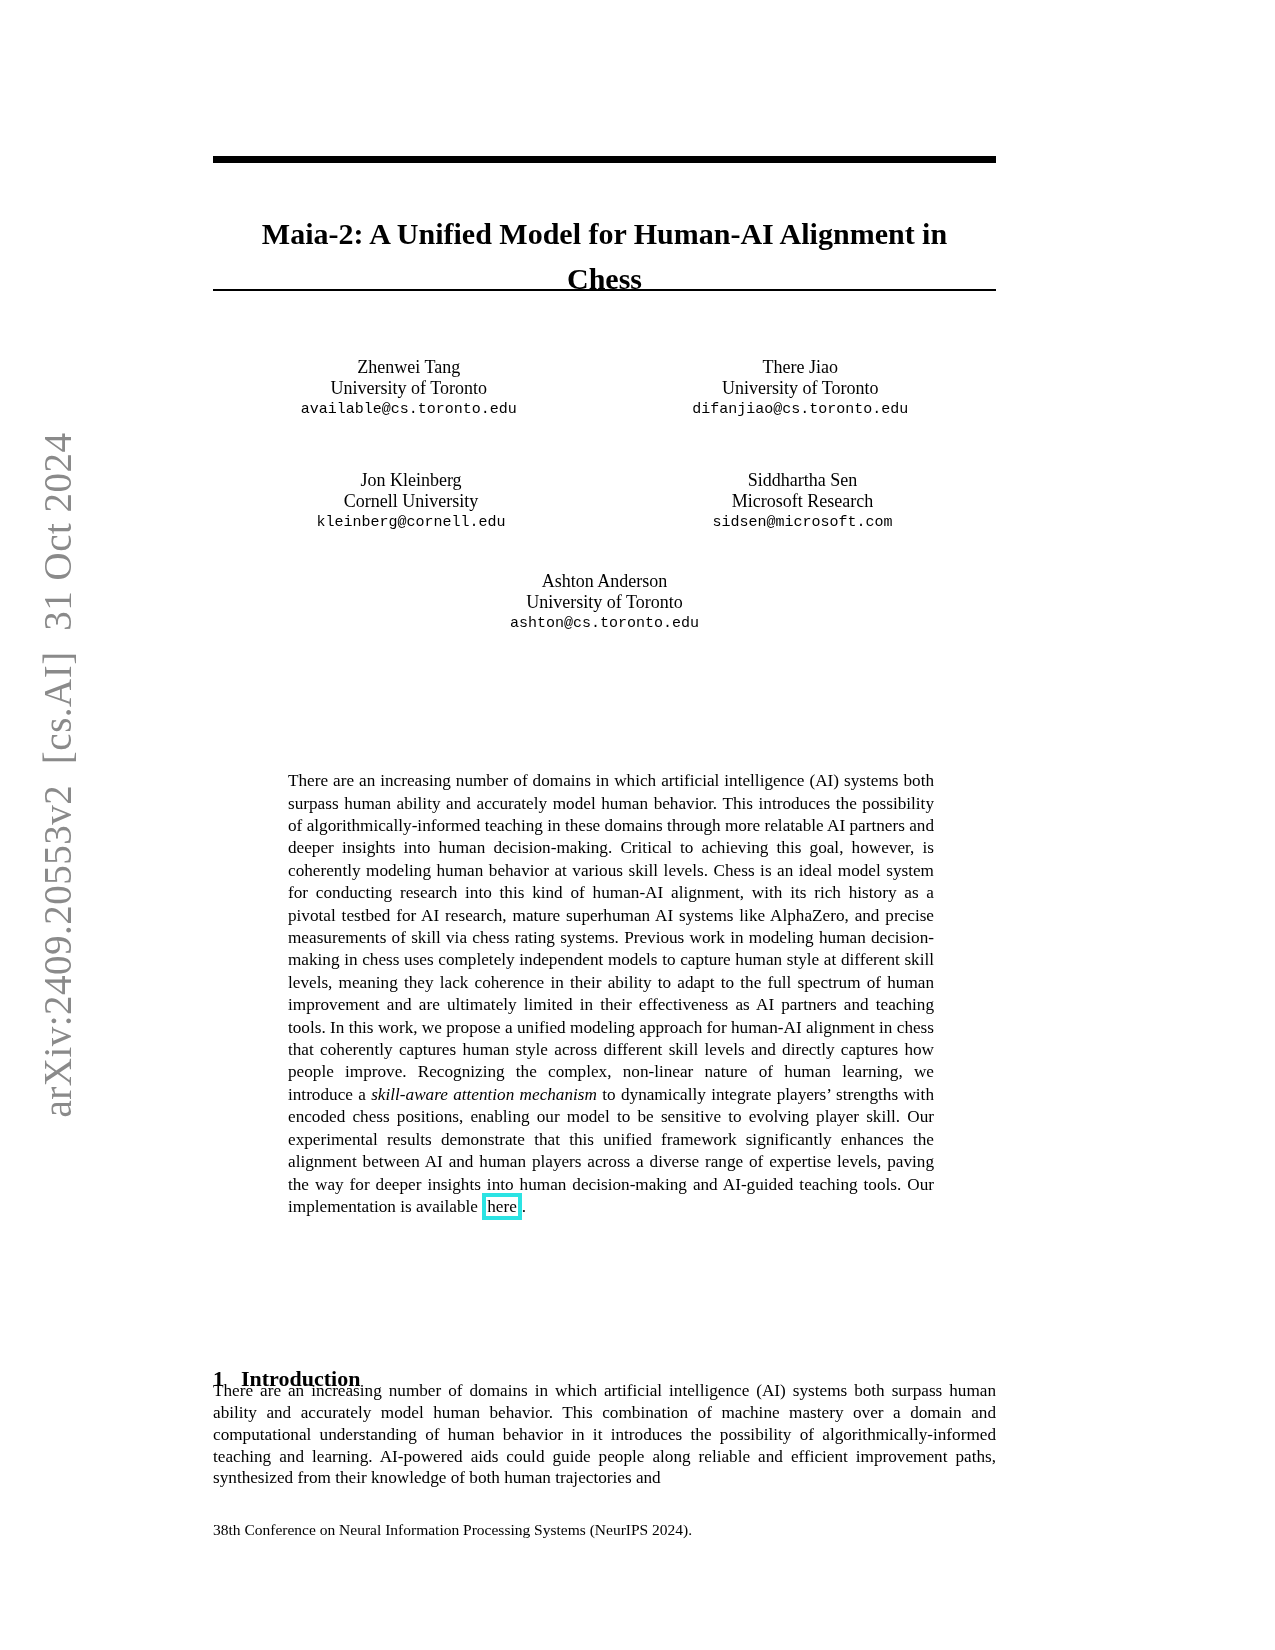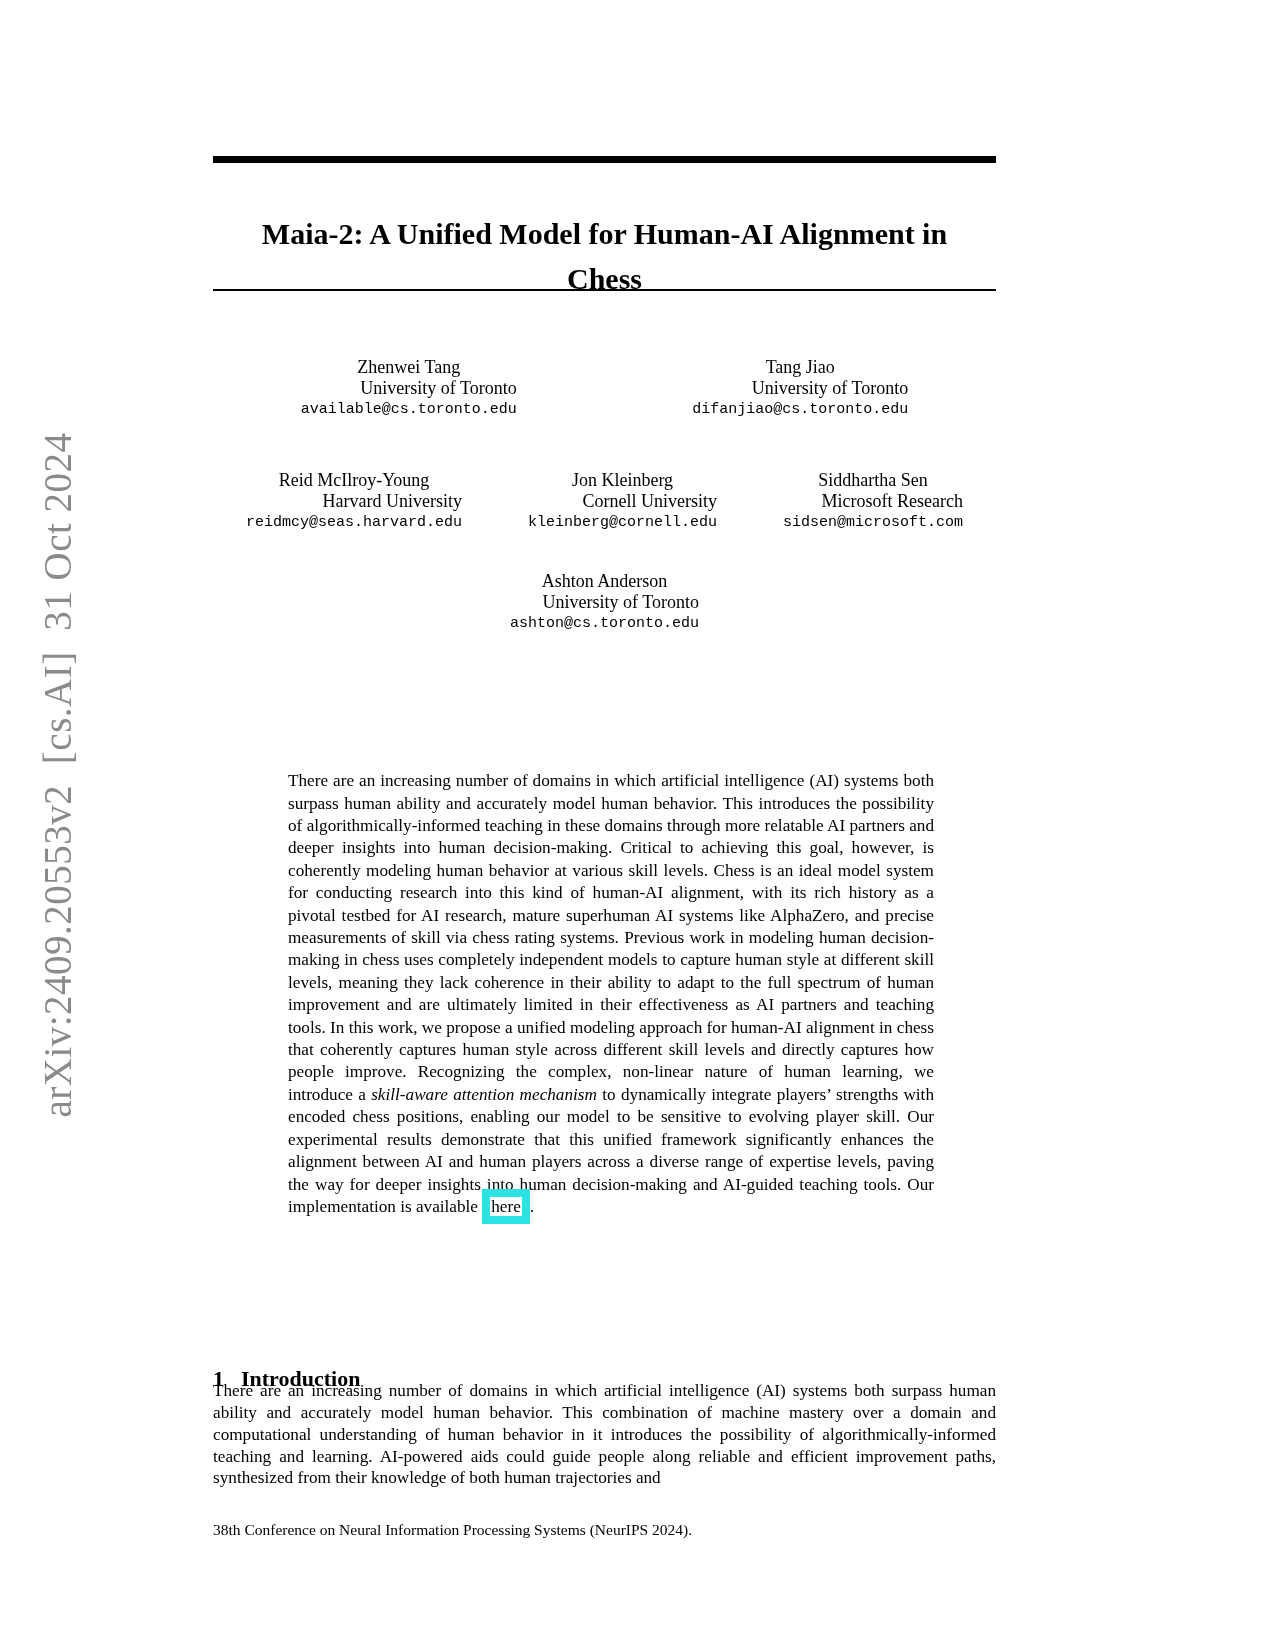--- a/index.html
+++ b/index.html
@@ -20,35 +20,35 @@
     position:absolute; left:213px; top:187px; width:783px;
     text-align:center; font-size:30px; font-weight:bold; line-height:37px;
   }
   .title-line { display:block;margin-top:8px; }
   .authors { position:absolute; left:213px; top:357px; width:783px; }
   .author-row { display:flex; justify-content:space-around; }
   .author-row.r1 { margin-bottom:49px; }
   .author-row.r2 { margin-bottom:37px; }
   .author { text-align:center; font-size:18px; line-height:21px; }
   .a-name { font-weight:normal; display:block; }
-  .a-affil { display:block;text-align:right; }
+  .a-affil { display:block; }
   .a-email {
     display:block; font-family:"Liberation Mono", monospace;
     font-size:15px; line-height:22px;
   }
   .abstract-heading {
     position:absolute; left:213px; top:704px; width:783px;
     text-align:center; font-size:21px; font-weight:bold;
   }
   .abstract-body {
     position:absolute; left:288px; top:753px; width:646px;
     text-align:justify; font-size:17.2px; line-height:22.4px;
   }
   .italic { font-style:italic; }
-  .linkbox { border:8px solid #0ea5e9; padding:0 1px; cursor:pointer; }
+  .linkbox { border:4px solid #0ea5e9; padding:0 1px; cursor:pointer; }
   .section-heading { position:absolute; left:213px; top:1348px; font-size:22px; font-weight:bold; }
   .sec-num { display:inline-block; min-width:28px; }
   .intro-body {
     position:absolute; left:213px; top:1363px; width:783px;
     text-align:justify; font-size:17.2px; line-height:21.8px;
   }
   .footer { position:absolute; left:213px; top:1521px; font-size:15.5px; }
 </style>
 </head>
 <body>
@@ -67,31 +67,26 @@
   <div class="rule-thin"></div>
 
   <div class="authors">
     <div class="author-row r1">
       <div class="author">
         <span class="a-name">Zhenwei Tang</span>
         <span class="a-affil">University of Toronto</span>
         <span class="a-email">available@cs.toronto.edu</span>
       </div>
       <div class="author">
-        <span class="a-name">Tang Jiao</span>
+        <span class="a-name">There Jiao</span>
         <span class="a-affil">University of Toronto</span>
         <span class="a-email">difanjiao@cs.toronto.edu</span>
       </div>
     </div>
     <div class="author-row r2">
-      <div class="author">
-        <span class="a-name">Reid McIlroy-Young</span>
-        <span class="a-affil">Harvard University</span>
-        <span class="a-email">reidmcy@seas.harvard.edu</span>
-      </div>
       <div class="author">
         <span class="a-name">Jon Kleinberg</span>
         <span class="a-affil">Cornell University</span>
         <span class="a-email">kleinberg@cornell.edu</span>
       </div>
       <div class="author">
         <span class="a-name">Siddhartha Sen</span>
         <span class="a-affil">Microsoft Research</span>
         <span class="a-email">sidsen@microsoft.com</span>
       </div>

